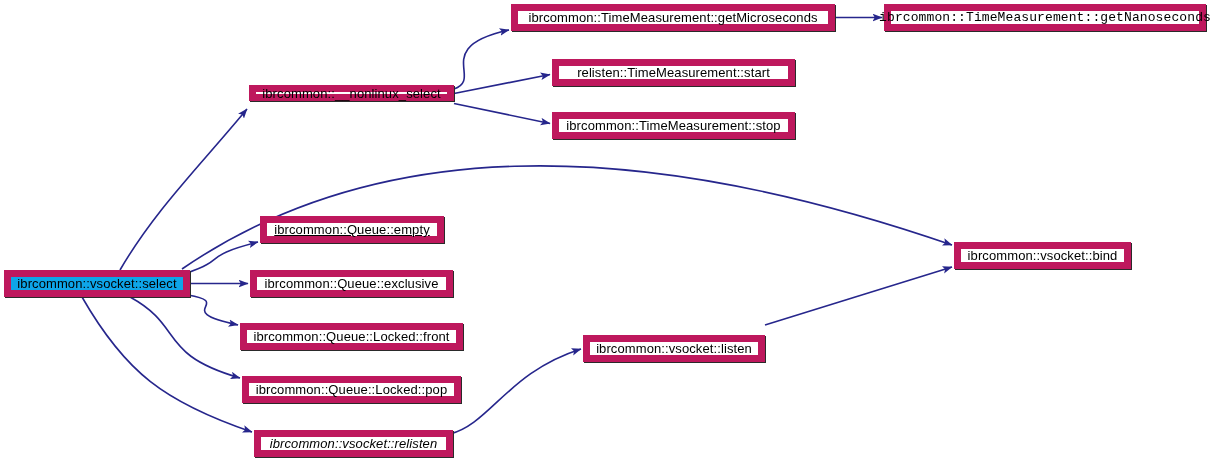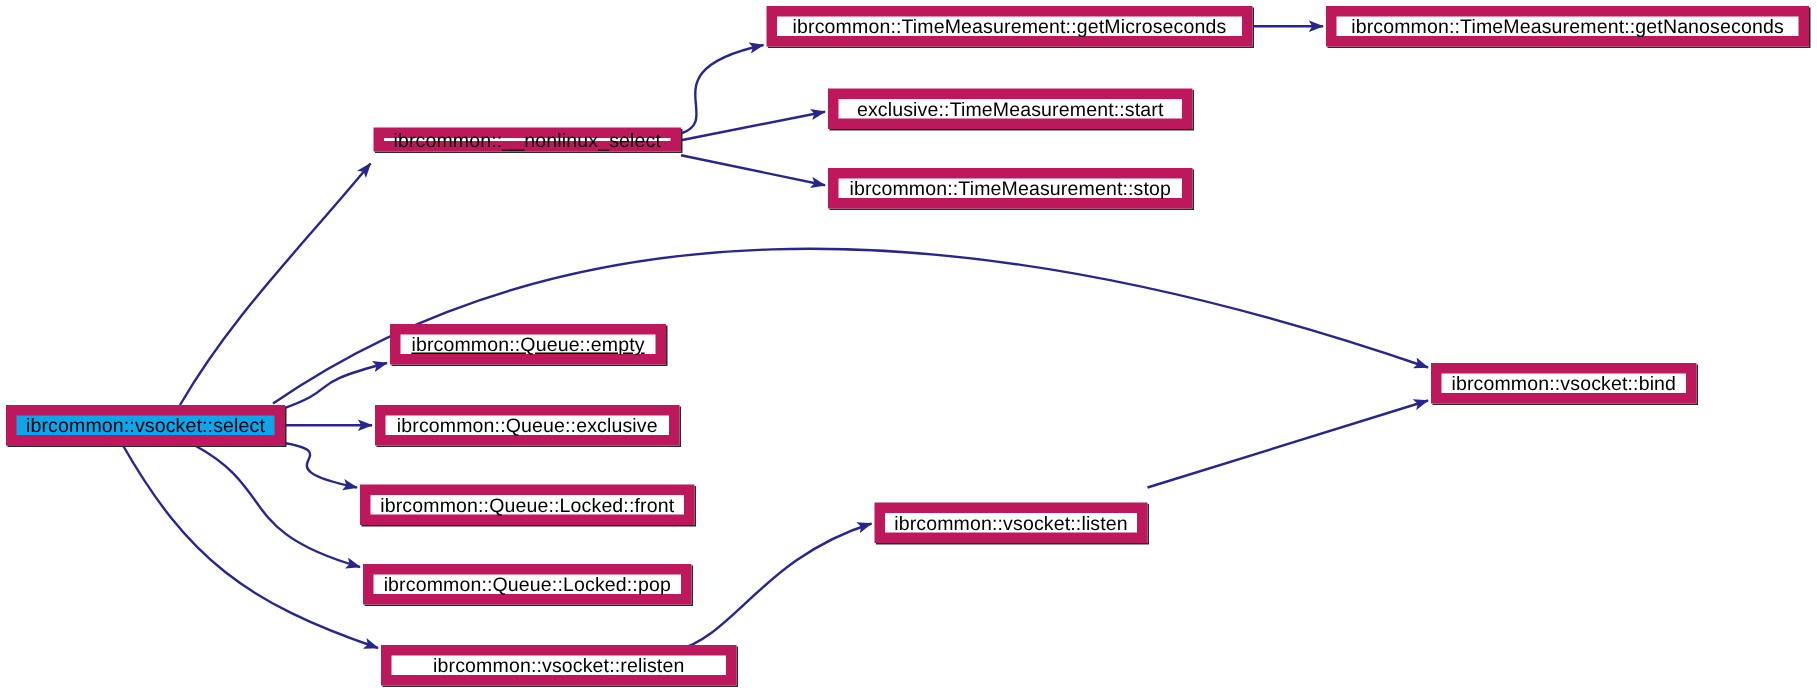--- a/index.html
+++ b/index.html
@@ -76,42 +76,42 @@
 
 <div class="graph-node highlight" style="left: 4px; top: 270px; width: 186px; height: 27px;">
       <span class="node-label">ibrcommon::vsocket::select</span>
     </div>
     <div class="graph-node" style="left: 249px; top: 85px; width: 205px; height: 16px; text-align: right;">
       <span class="node-label">ibrcommon::__nonlinux_select</span>
     </div>
     <div class="graph-node" style="left: 511px; top: 4px; width: 324px; height: 27px;">
       <span class="node-label">ibrcommon::TimeMeasurement::getMicroseconds</span>
     </div>
-    <div class="graph-node" style="left: 884px; top: 4px; width: 322px; height: 27px;">
+    <div class="graph-node" style="left: 884px; top: 4px; width: 322px; height: 27px; font-family: Liberation Mono, monospace;">
       <span class="node-label">ibrcommon::TimeMeasurement::getNanoseconds</span>
     </div>
     <div class="graph-node" style="left: 552px; top: 59px; width: 243px; height: 27px;">
-      <span class="node-label">exclusive::TimeMeasurement::start</span>
+      <span class="node-label">relisten::TimeMeasurement::start</span>
     </div>
     <div class="graph-node" style="left: 552px; top: 112px; width: 243px; height: 27px;">
       <span class="node-label">ibrcommon::TimeMeasurement::stop</span>
     </div>
     <div class="graph-node" style="left: 260px; top: 216px; width: 184px; height: 27px; text-decoration: underline;">
       <span class="node-label">ibrcommon::Queue::empty</span>
     </div>
     <div class="graph-node" style="left: 250px; top: 270px; width: 203px; height: 27px;">
       <span class="node-label">ibrcommon::Queue::exclusive</span>
     </div>
     <div class="graph-node" style="left: 240px; top: 323px; width: 223px; height: 27px;">
       <span class="node-label">ibrcommon::Queue::Locked::front</span>
     </div>
     <div class="graph-node" style="left: 242px; top: 376px; width: 219px; height: 27px;">
       <span class="node-label">ibrcommon::Queue::Locked::pop</span>
     </div>
-    <div class="graph-node" style="left: 254px; top: 430px; width: 237px; height: 27px;">
+    <div class="graph-node" style="left: 254px; top: 430px; width: 199px; height: 27px; font-style: italic;">
       <span class="node-label">ibrcommon::vsocket::relisten</span>
     </div>
     <div class="graph-node" style="left: 583px; top: 323px; width: 182px; height: 27px; margin-top: 12px;">
       <span class="node-label">ibrcommon::vsocket::listen</span>
     </div>
     <div class="graph-node" style="left: 954px; top: 242px; width: 177px; height: 27px;">
       <span class="node-label">ibrcommon::vsocket::bind</span>
     </div>
   </div>
 

